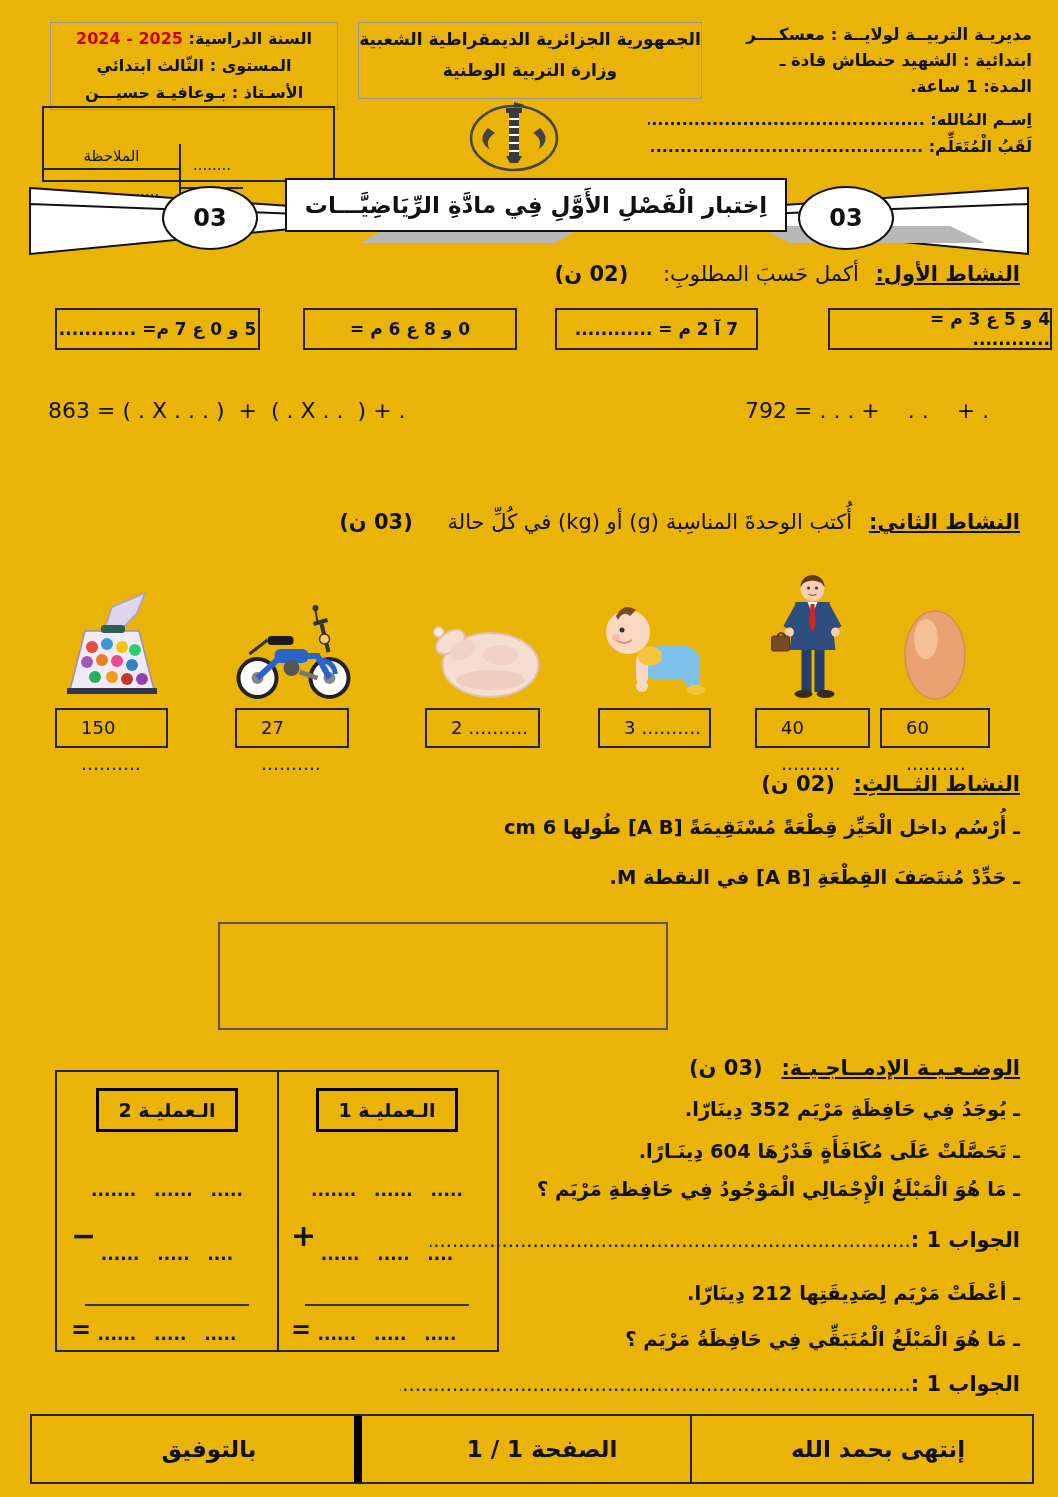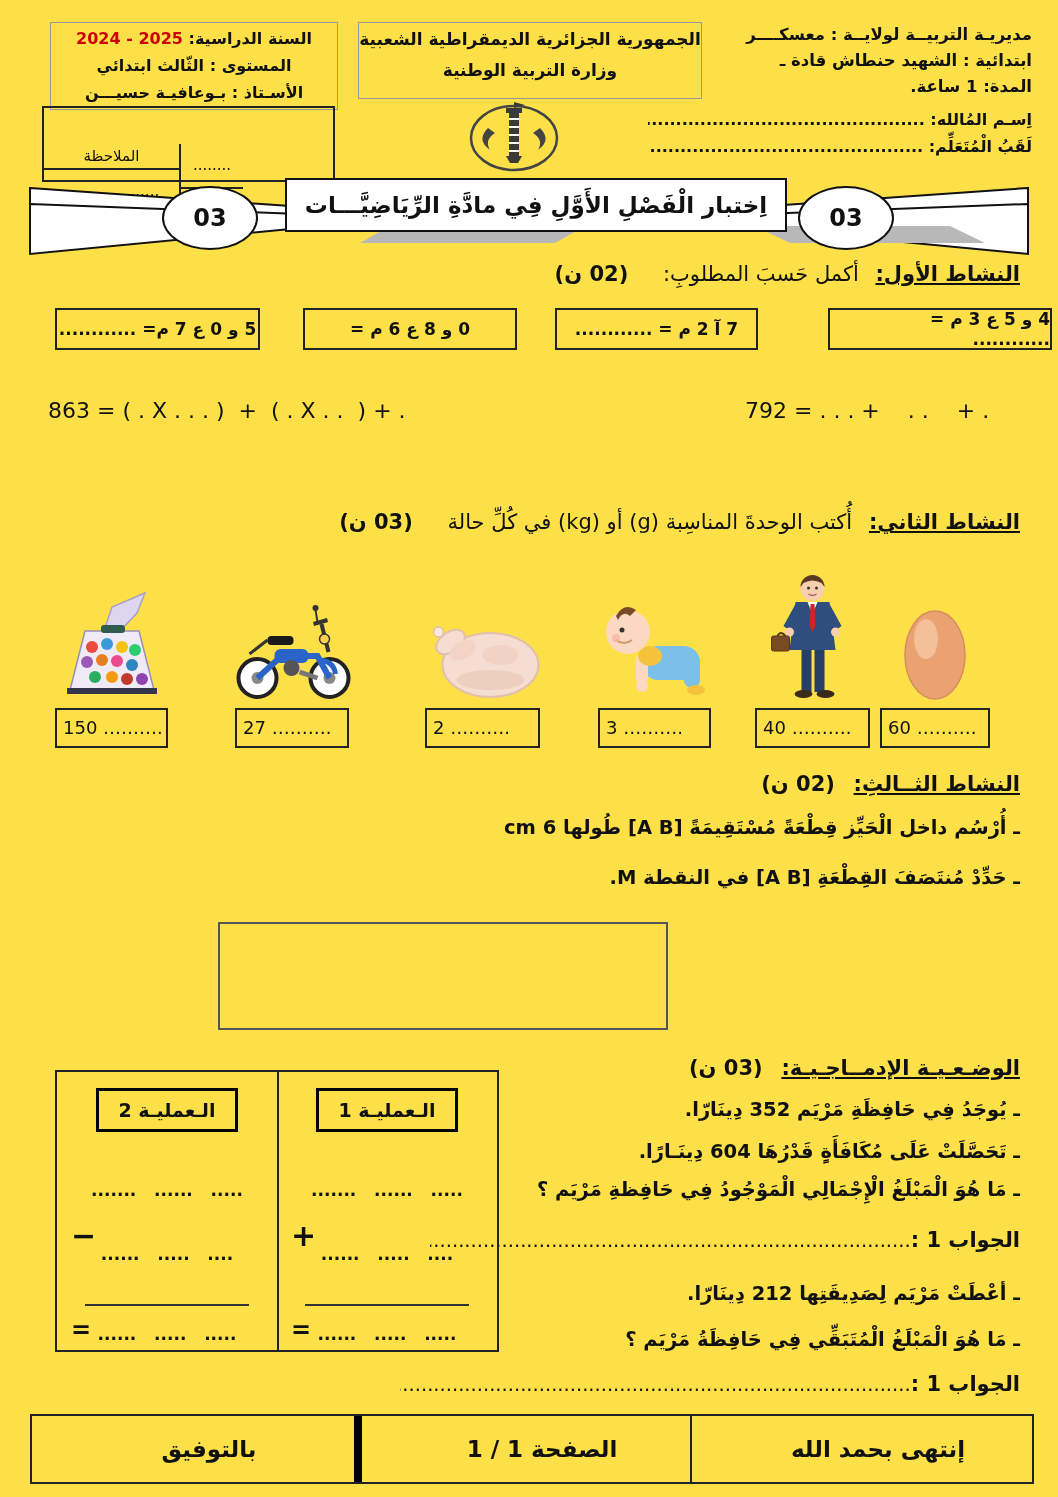--- a/index.html
+++ b/index.html
@@ -1,16 +1,16 @@
 <!DOCTYPE html>
 <html lang="ar" dir="rtl"><head>
 <meta charset="utf-8">
 <style>
   html,body{margin:0;padding:0;background:#fff;}
-  .page{position:relative;width:1058px;height:1497px;background:#fde047;overflow:hidden;
+  .page{position:relative;width:1058px;height:1497px;background:#eab308;overflow:hidden;
         font-family:"DejaVu Sans",sans-serif;color:#111;direction:rtl;}
   .abs{position:absolute;}
   .red{color:#cc0000;}
   
   .hdr-left{left:50px;top:22px;width:286px;height:84px;border:1px solid #999;
             text-align:center;font-weight:bold;font-size:16px;line-height:27px;padding-top:2px;}
   .hdr-center{left:358px;top:22px;width:342px;height:74px;border:1px solid #999;
               text-align:center;font-weight:bold;font-size:17px;line-height:31px;padding-top:1px;}
   .logo{left:468px;top:100px;width:92px;height:76px;}
   .hdr-right{right:26px;top:22px;width:346px;font-weight:bold;font-size:16.5px;line-height:26px;text-align:right;}
@@ -49,21 +49,21 @@
   .a1-b0{left:828px;width:224px;padding-left:20px;} .a1-b1{left:555px;width:203px;}
   .a1-b2{left:303px;width:214px;} .a1-b3{left:55px;width:205px;}
   .decomp{top:398px;font-size:22px;direction:ltr;white-space:pre;text-align:left;}
   .decomp-l{left:48px;} .decomp-r{left:745px;}
   
   .a2-head{right:38px;top:510px;}
   .a2-row{left:0;top:568px;width:1058px;height:180px;}
   .a2-item{position:absolute;top:0;height:180px;}
   .a2-icon{position:absolute;bottom:46px;left:50%;transform:translateX(-50%);}
   .a2-box{position:absolute;bottom:0;left:0;right:0;height:40px;border:2px solid #222;box-sizing:border-box;
-          direction:ltr;text-align:left;padding-left:6px;line-height:36px;font-size:18px;}
+          direction:ltr;text-align:left;padding-left:24px;line-height:36px;font-size:18px;}
   .a2-i0{left:55px;width:113px;} .a2-i1{left:235px;width:114px;} .a2-i2{left:425px;width:115px;}
   .a2-i3{left:598px;width:113px;} .a2-i4{left:755px;width:115px;} .a2-i5{left:880px;width:110px;}
   
   .a3-head{right:38px;top:772px;}
   .stmt{font-size:19.5px;font-weight:bold;text-align:right;white-space:nowrap;}
   .a3-l1{right:38px;top:816px;} .a3-l2{right:38px;top:866px;}
   .a3-box{left:218px;top:922px;width:446px;height:104px;border:2px solid #555;}
   
   .int-head{right:38px;top:1056px;}
   .int-s1{right:38px;top:1098px;} .int-s2{right:38px;top:1140px;} .int-q1{right:38px;top:1178px;}

